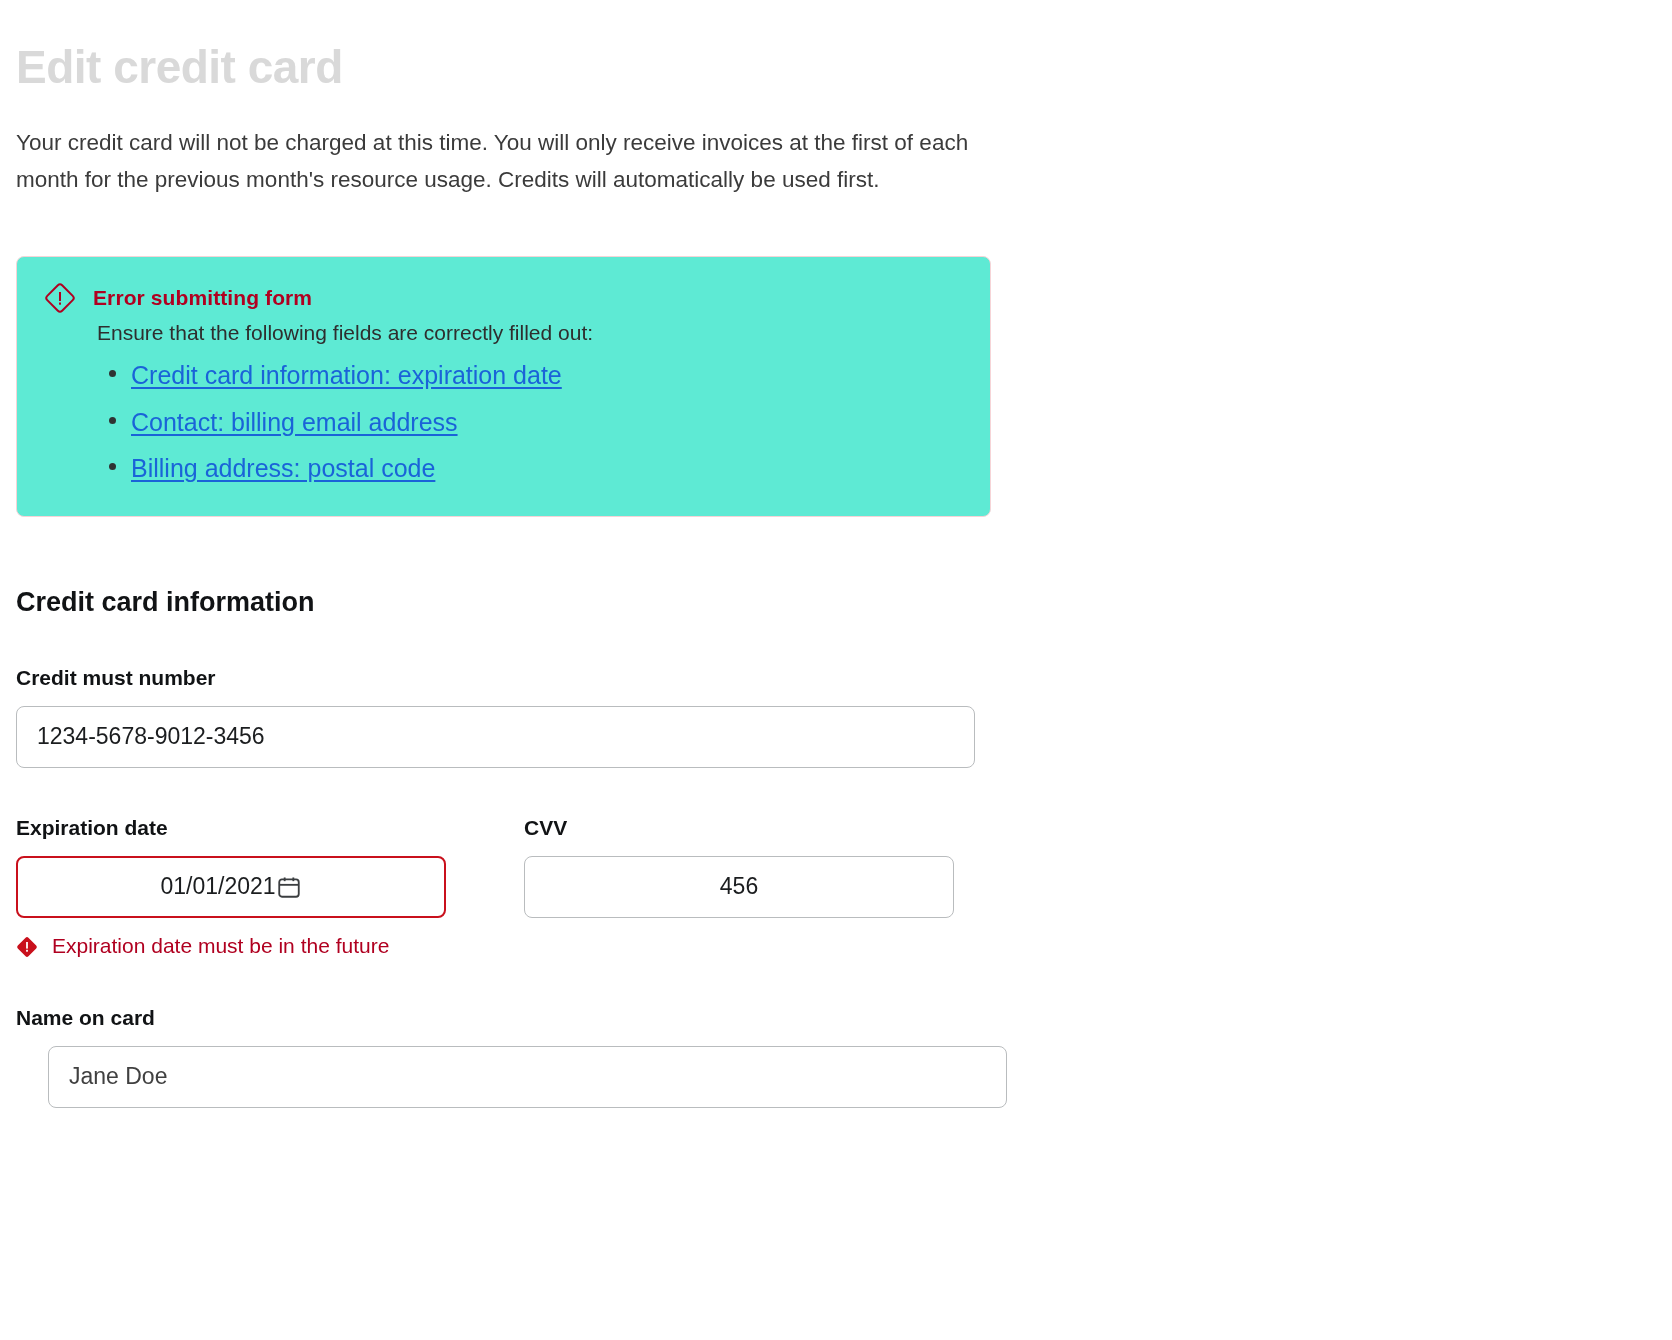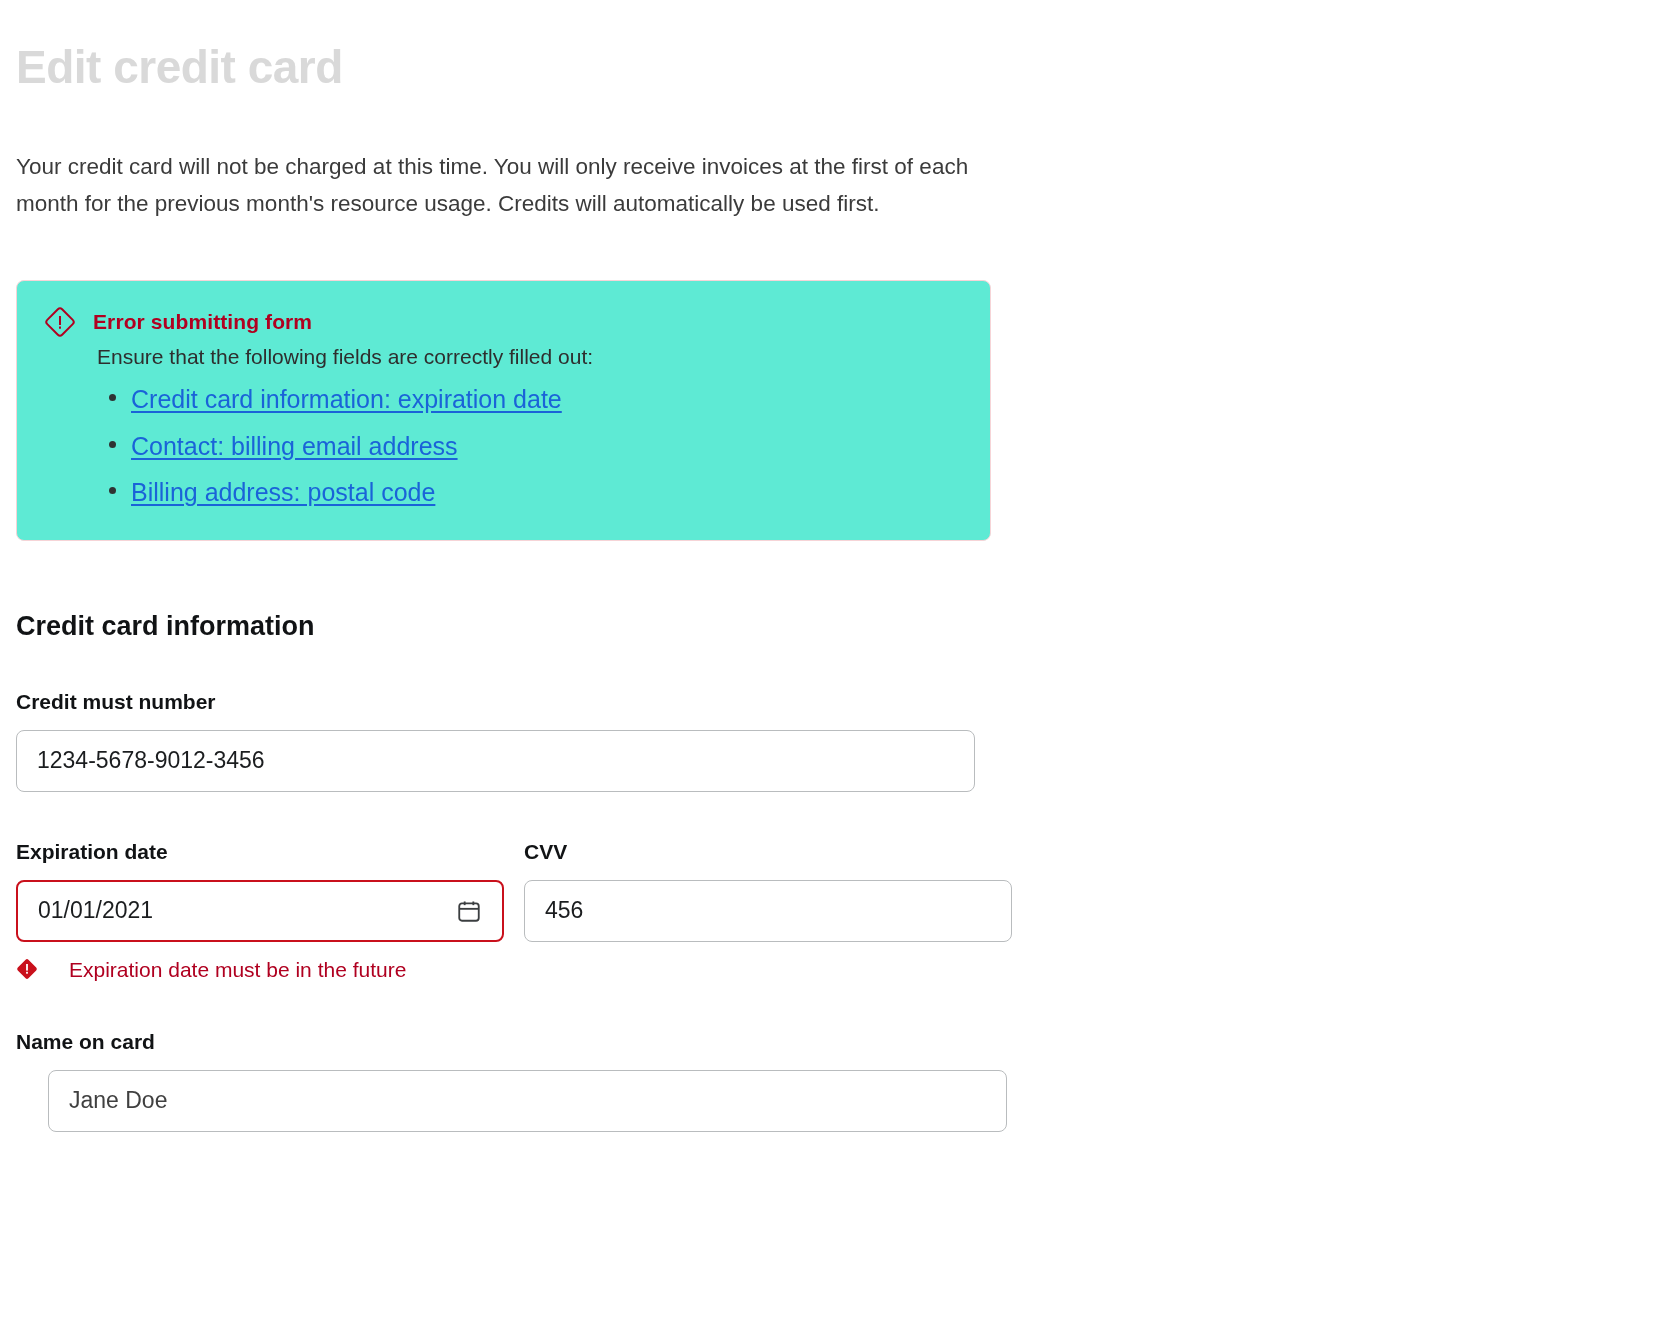--- a/index.html
+++ b/index.html
@@ -29,21 +29,21 @@
     font-size: 46px;
     font-weight: bold;
     color: #d9d9d9;
     letter-spacing: -0.5px;
     margin: 0 0 0 0;
     line-height: 1.2;
     padding-top: 10px;
   }
 
   .intro {
-    margin-top: 54px;
+    margin-top: 30px;
     font-size: 22.5px;
     line-height: 1.62;
     color: #3b3b3b;
     max-width: 1020px;
   }
 
   .alert {
     margin-top: 58px;
     width: 975px;
     background: #5eead4;
@@ -135,37 +135,37 @@
 
   .input.placeholder { color: #404040; margin-left: 32px; }
 
   .row {
     display: flex;
     gap: 34px;
   }
 
   .col-half { width: 474px; }
 
-  .col-half .input { width: 488px; }
+  .col-half .input { width: 430px; justify-content: center; }
 
   .input.error {
     border: 2px solid #c9101c;
   }
 
   .input-with-icon {
     justify-content: space-between;
   }
 
   .cal-icon svg { display: block; }
 
   .error-msg {
     margin-top: 16px;
     display: flex;
-    align-items: flex-start;
-    gap: 31px;
+    align-items: flex-end;
+    gap: 14px;
     font-size: 21px;
     color: #b00020;
     font-weight: normal;
   }
 
   .err-diamond {
     width: 22px; height: 22px;
     position: relative;
     flex: 0 0 22px;
   }

